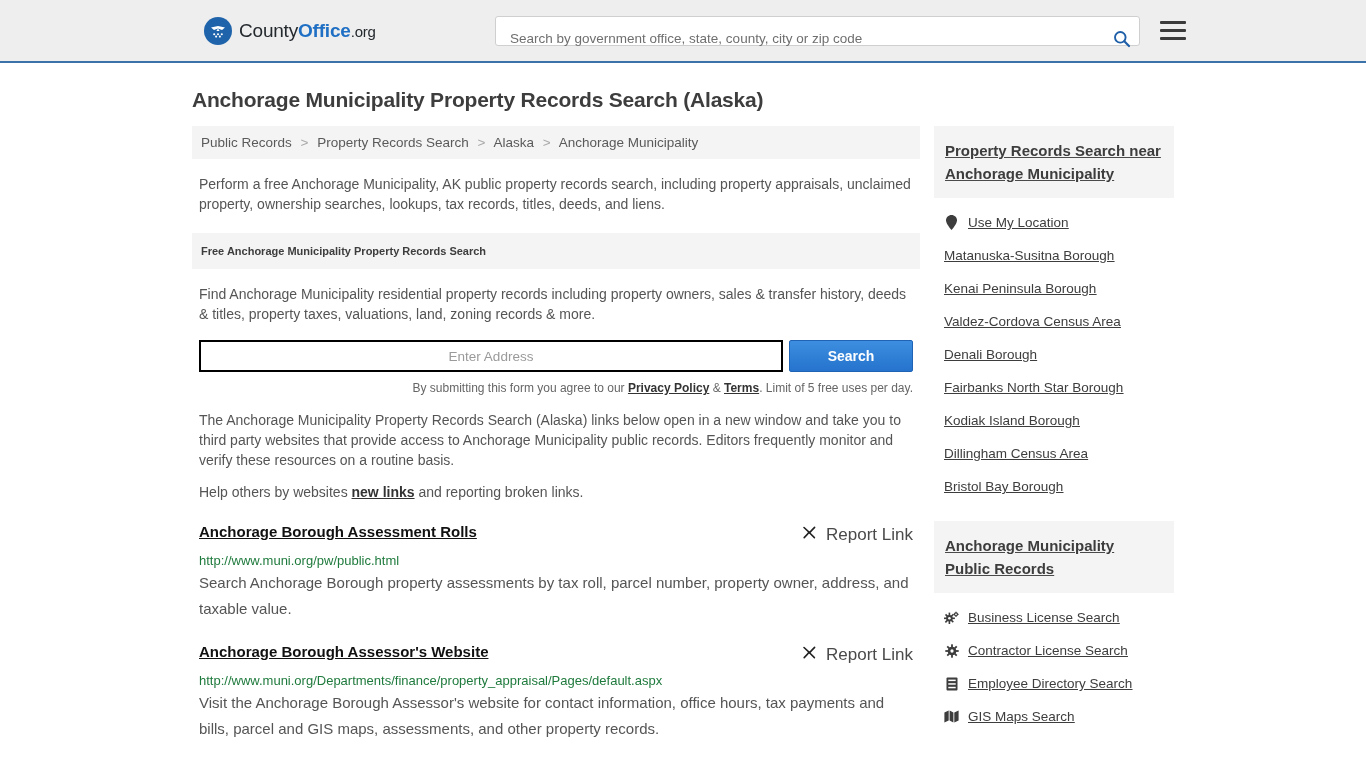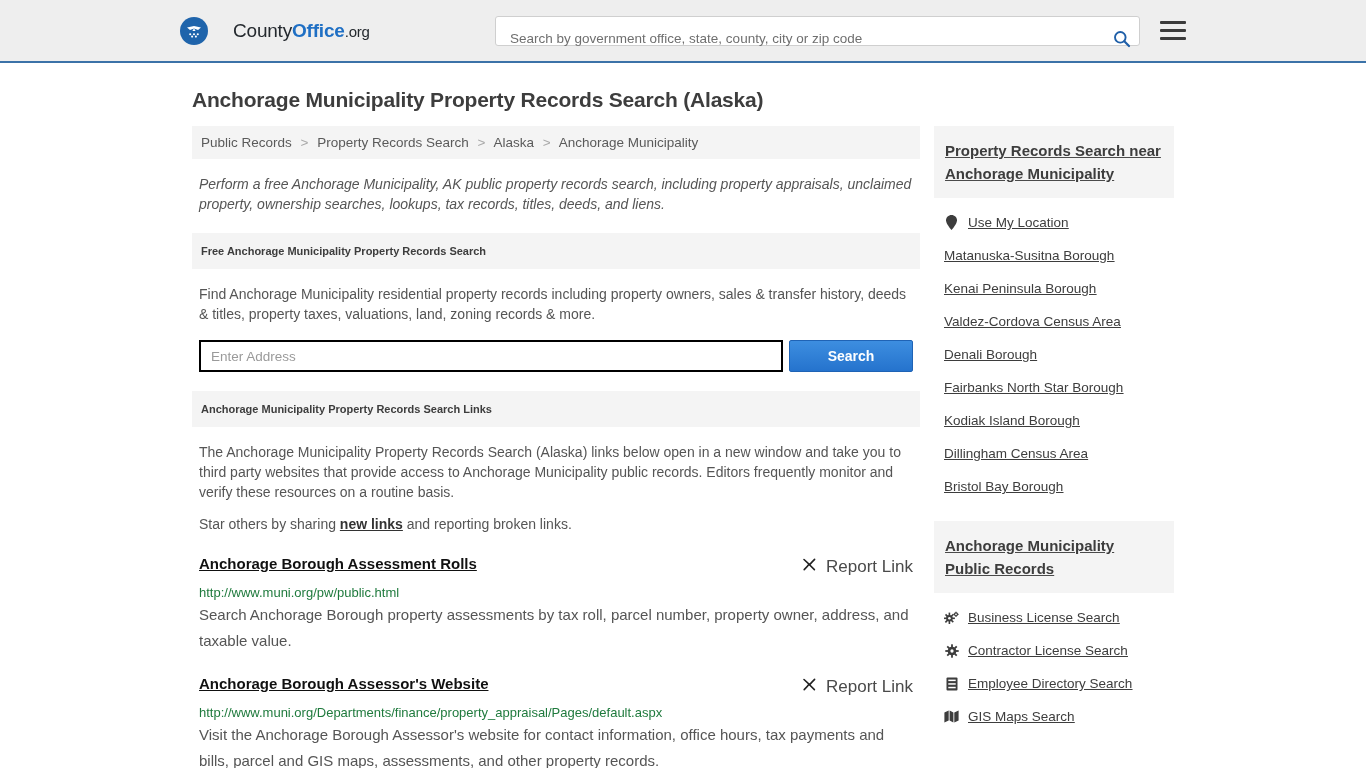--- a/index.html
+++ b/index.html
@@ -16,24 +16,24 @@
   .site-header {
     height: 63px;
     background: #eeeeee;
     border-bottom: 2px solid #3b72a8;
     display: flex;
     align-items: center;
     position: relative;
   }
   .logo-wrap {
     position: absolute;
-    left: 180px;
-    display: flex;
-    align-items: center;
-    gap: 25px;
+    left: 204px;
+    display: flex;
+    align-items: center;
+    gap: 7px;
     text-decoration: none;
   }
   .logo-badge {
     width: 28px; height: 28px;
     border-radius: 50%;
     background: #1f64ab;
     display: flex; align-items: center; justify-content: center;
     flex-direction: column;
     line-height: 1;
   }
@@ -111,21 +111,20 @@
   }
   .breadcrumb a { color: #5a5a5a; text-decoration: none; }
   .breadcrumb .sep { color: #a8a8a8; margin: 0 5px; }
 
   .intro {
     font-size: 14px;
     line-height: 20px;
     color: #555;
     padding: 15px 7px 0 7px;
     margin: 0;
-    font-style: italic;
   }
 
   
   .sec-bar {
     background: #f4f4f4;
     padding: 12px 9px;
     margin-top: 19px;
     font-size: 11px;
     font-weight: bold;
     color: #3d3d3d;
@@ -149,20 +148,21 @@
   .addr-input {
     flex: 1;
     height: 32px;
     border: 2px solid #000000;
     padding: 14px 10px;
     font-family: "Liberation Sans", sans-serif;
     font-size: 13.5px;
     color: #333;
     outline: none;
     background: #fff;
+    text-align: center;
   }
   .addr-input::placeholder { color: #9a9a9a; }
   .search-btn {
     width: 124px;
     height: 32px;
     border: 1px solid #1f63b5;
     border-radius: 2px;
     background: linear-gradient(to bottom, #3d8ee0 0%, #2573cd 100%);
     color: #ffffff;
     font-family: "Liberation Sans", sans-serif;
@@ -310,26 +310,28 @@
 
       <div class="sec-body">
         <p>Find Anchorage Municipality residential property records including property owners, sales &amp; transfer history, deeds &amp; titles, property taxes, valuations, land, zoning records &amp; more.</p>
       </div>
 
       <div class="form-row">
         <input class="addr-input" type="text" placeholder="Enter Address" style="">
         <button class="search-btn">Search</button>
       </div>
 
-
-      <div class="sec-bar">Anchorage Municipality Property Records Search Links</div>
+      <div class="disclaim">
+        <span>By submitting this form you agree to our </span><a href="#">Privacy Policy</a><span> &amp; </span><a href="#">Terms</a><span>. Limit of 5 free uses per day.</span>
+      </div>
+
 
       <div class="sec-body">
         <p>The Anchorage Municipality Property Records Search (Alaska) links below open in a new window and take you to third party websites that provide access to Anchorage Municipality public records. Editors frequently monitor and verify these resources on a routine basis.</p>
-        <p><span>Star others by sharing </span><a href="#">new links</a><span> and reporting broken links.</span></p>
+        <p><span>Help others by websites </span><a href="#">new links</a><span> and reporting broken links.</span></p>
       </div>
 
       <div class="result">
         <div class="result-head">
           <a class="result-title" href="#">Anchorage Borough Assessment Rolls</a>
           <span class="report">
             <span>
               <svg width="17" height="17" viewBox="0 0 17 17">
                 <path d="M3 3.5 L8 8.2 M8 8.2 L13.4 13.6" stroke="#222" stroke-width="1.6" fill="none" stroke-linecap="round"></path>
                 <path d="M3.2 13.6 C5.5 11.3 6.6 10.2 8 8.2" stroke="#222" stroke-width="1.6" fill="none" stroke-linecap="round"></path>

